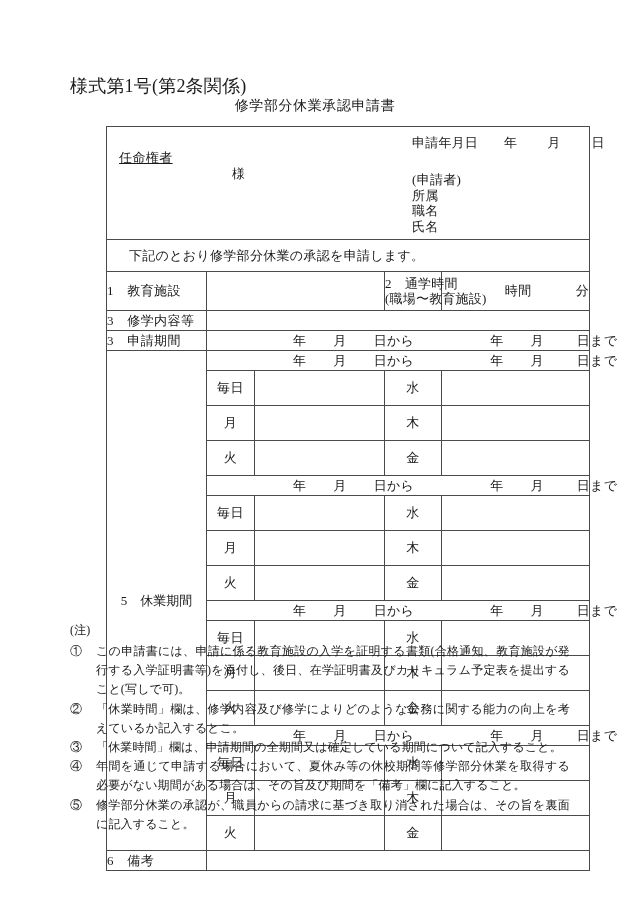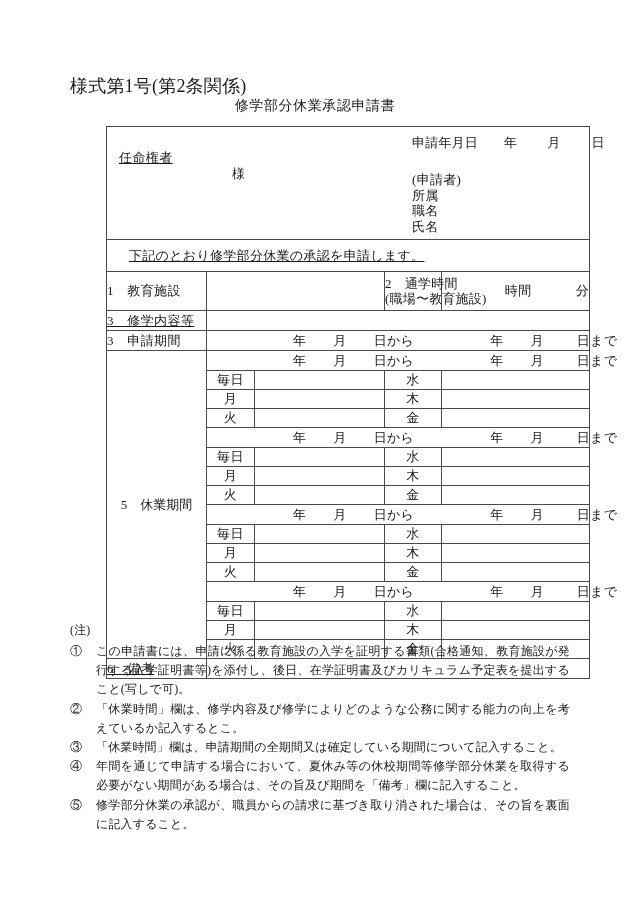--- a/index.html
+++ b/index.html
@@ -82,34 +82,34 @@
     position: absolute;
     left: 125px; top: 38px;
   }
   .applicant-block {
     position: absolute;
     left: 305px; top: 45px;
     line-height: 15.5px;
     letter-spacing: 0.3px;
   }
   
-  .stmt-cell { height: 31px; text-decoration: underline; }
+  .stmt-cell { height: 31px; }
   .stmt {
     padding-left: 22px;
     letter-spacing: 0.3px;
   }
   
   .lbl {
     padding-left: 8px;
     white-space: nowrap;
     letter-spacing: 0.4px;
   }
   .row-h1 { height: 39px; }
-  .row-h2 { height: 20px; text-decoration: underline; }
-  .row-day { height: 19px; }
+  .row-h2 { height: 20px; }
+  .row-day { height: 35px; }
   .row-date { height: 20px; }
 
   .cell-tsugaku {
     padding: 2px 0 2px 7px;
     line-height: 15px;
     white-space: nowrap;
     letter-spacing: 0.2px;
   }
   .cell-tsugaku .ln2 { display:block; }
   .cell-jikan {

